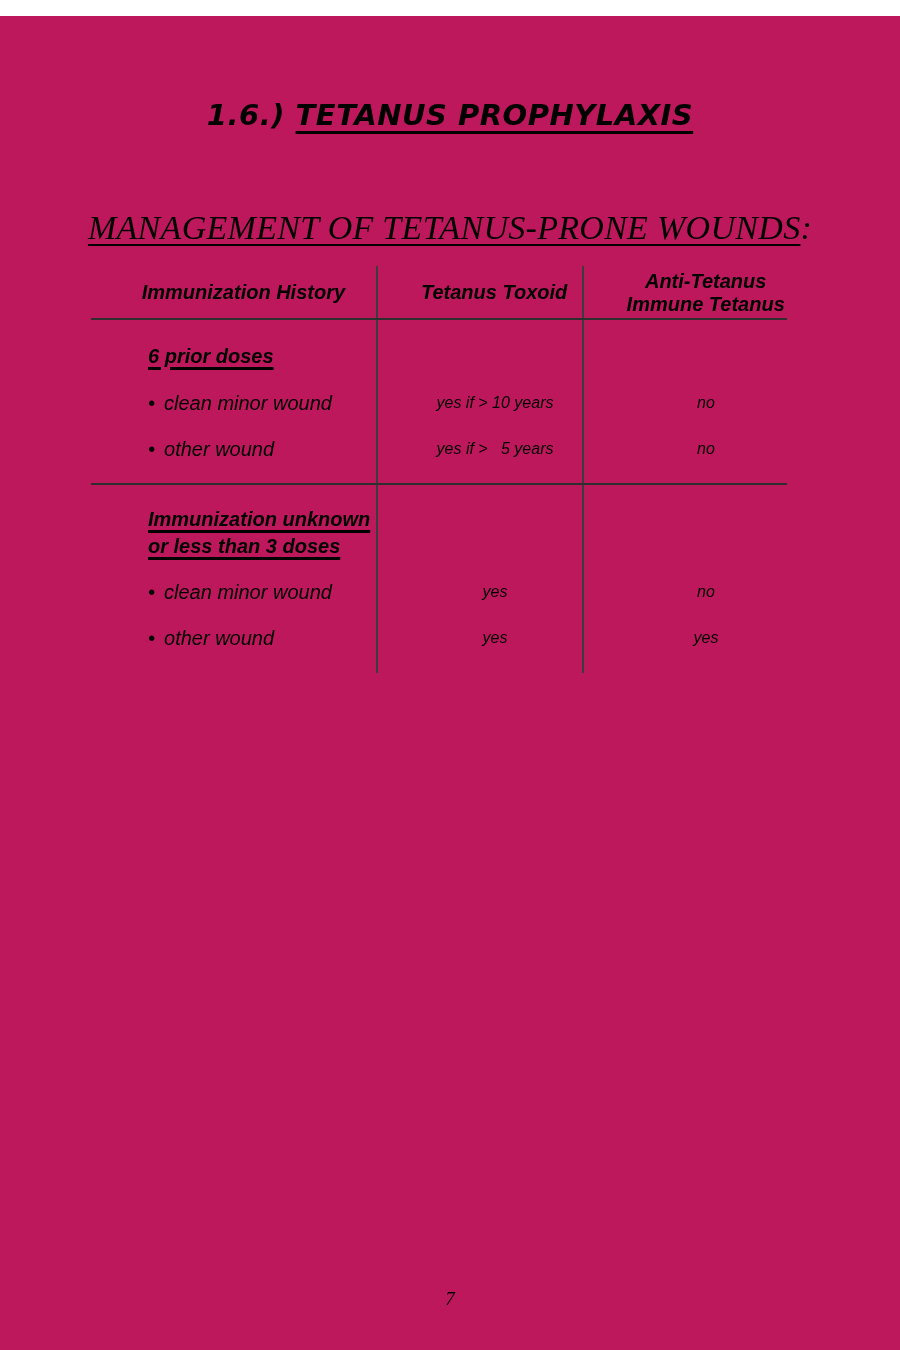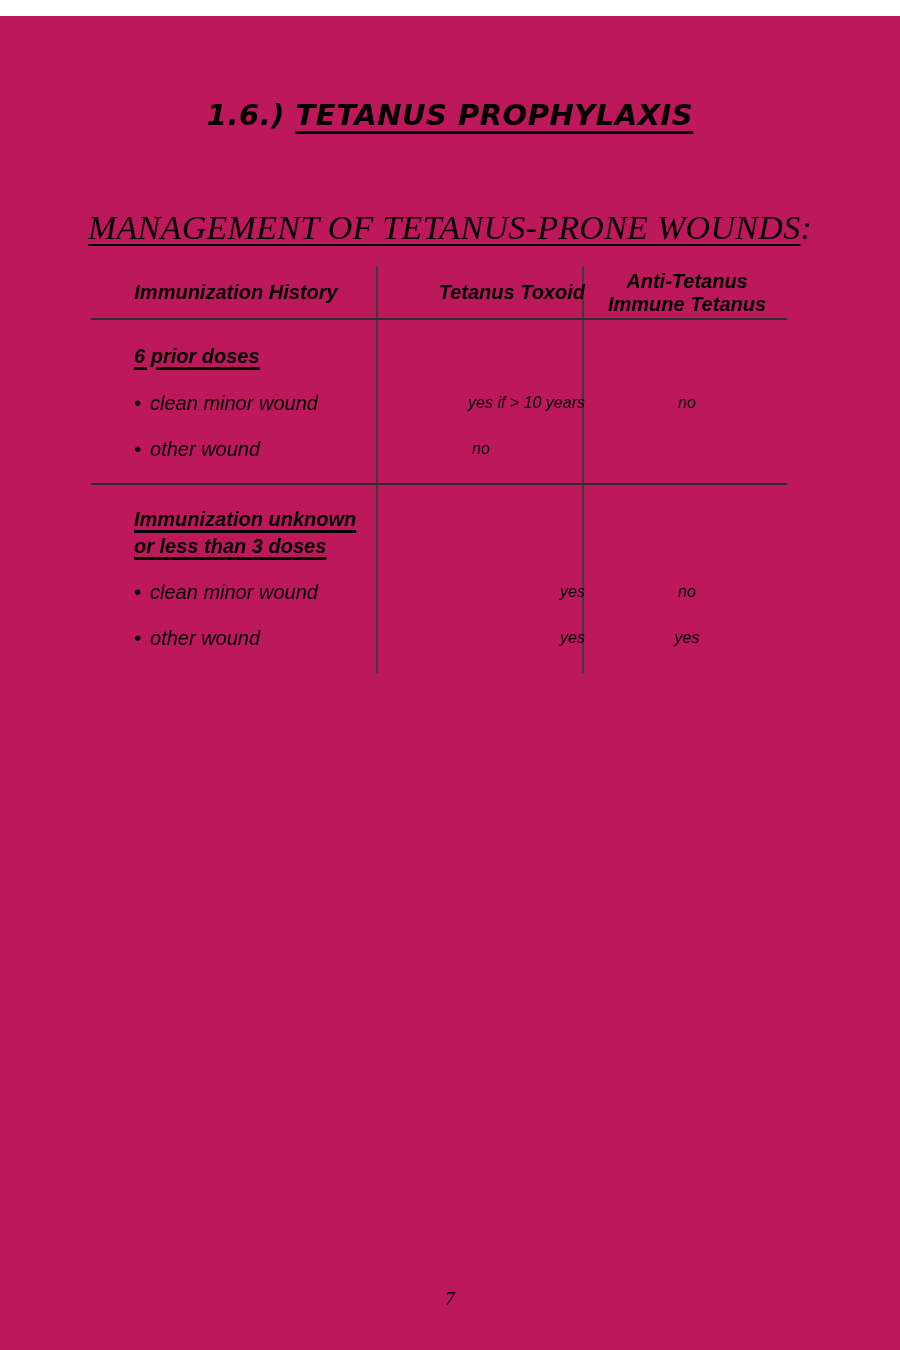--- a/index.html
+++ b/index.html
@@ -75,33 +75,34 @@
     left: 0;
     width: 100%;
     height: 2px;
     background: #2e2e2e;
   }
   .hline-header { top: 52px; }
   .hline-mid { top: 217px; }
 
   .trow {
     position: absolute;
-    left: 2px;
+    left: 16px;
     width: 100%;
     display: flex;
     align-items: center;
+    gap: 16px;
   }
   .cell-hist {
     width: 286px;
     box-sizing: border-box;
     padding-left: 41px;
   }
   .cell-tox {
     width: 206px;
-    text-align: right;
+    text-align: center;
     white-space: pre;
   }
   .cell-ig {
     width: 204px;
     text-align: center;
   }
 
   .header-row {
     top: 0;
     height: 53px;
@@ -183,20 +184,21 @@
     </div>
 
     <div class="trow r-s1a">
       <div class="cell-hist"><span class="bullet">•</span><span>clean minor wound</span></div>
       <div class="cell-tox val">yes if &gt; 10 years</div>
       <div class="cell-ig val">no</div>
     </div>
 
     <div class="trow r-s1b">
       <div class="cell-hist"><span class="bullet">•</span><span>other wound</span></div>
+      <div class="cell-tox val">yes if &gt;   5 years</div>
       <div class="cell-ig val">no</div>
     </div>
 
     <div class="trow section-heading sh2">
       <div class="cell-hist">
         <div><span class="hline-text">Immunization unknown</span></div>
         <div><span class="hline-text">or less than 3 doses</span></div>
       </div>
       <div class="cell-tox"></div>
       <div class="cell-ig"></div>

